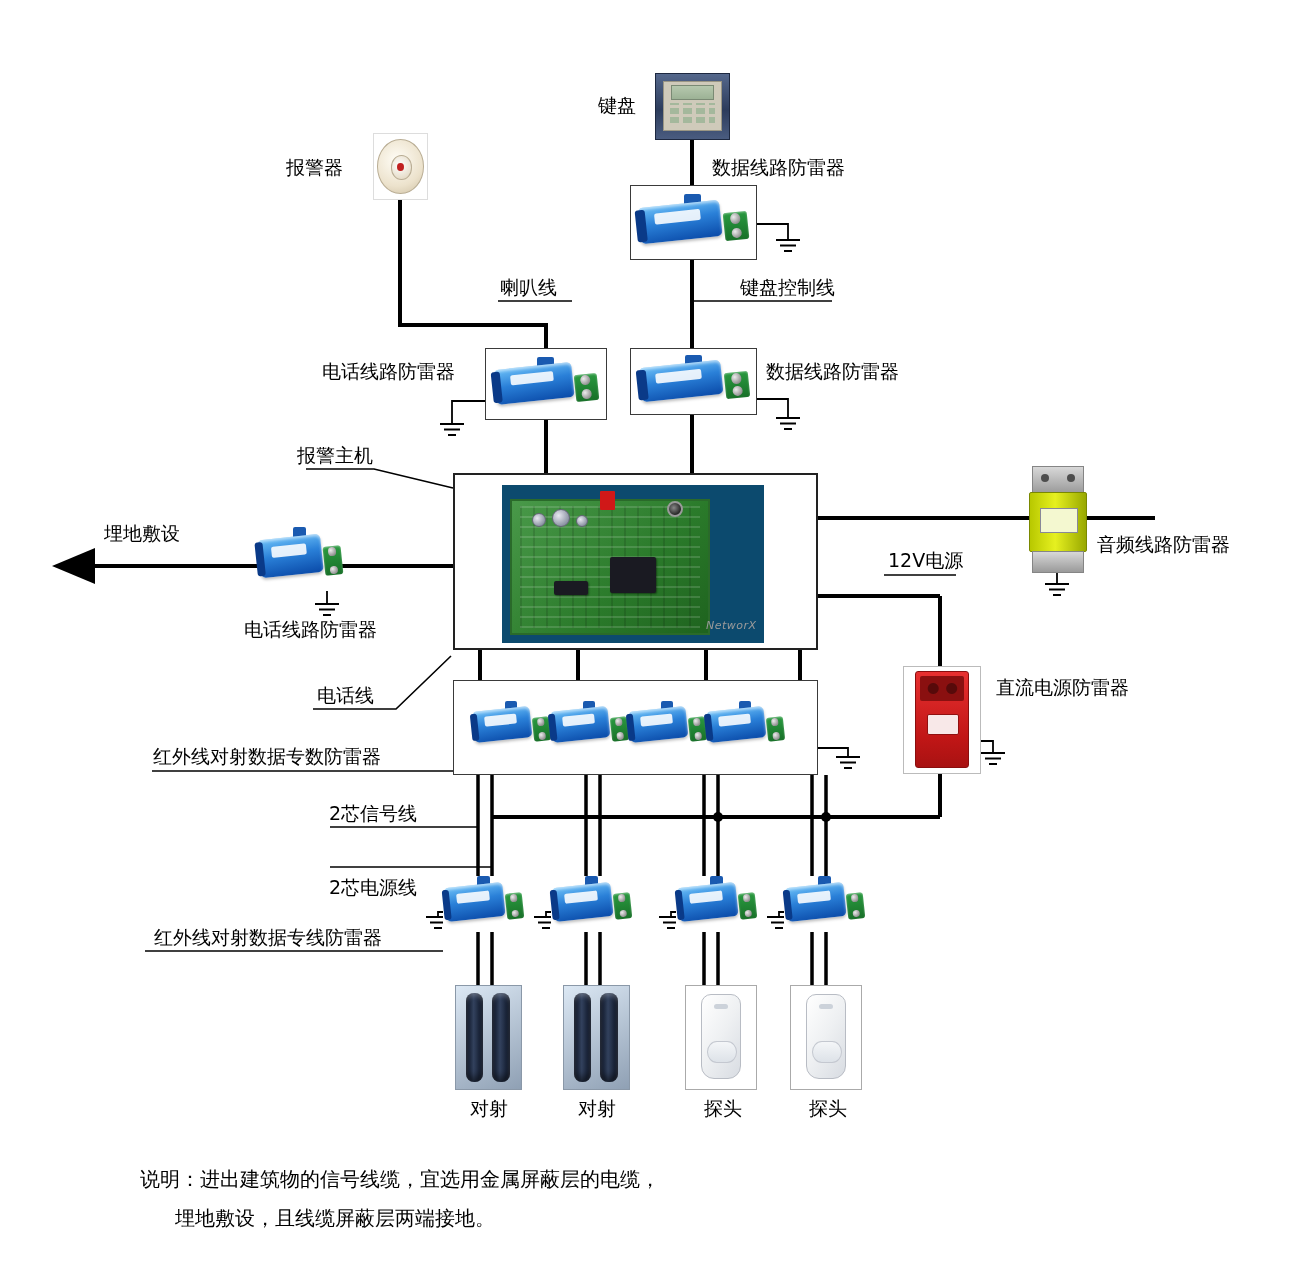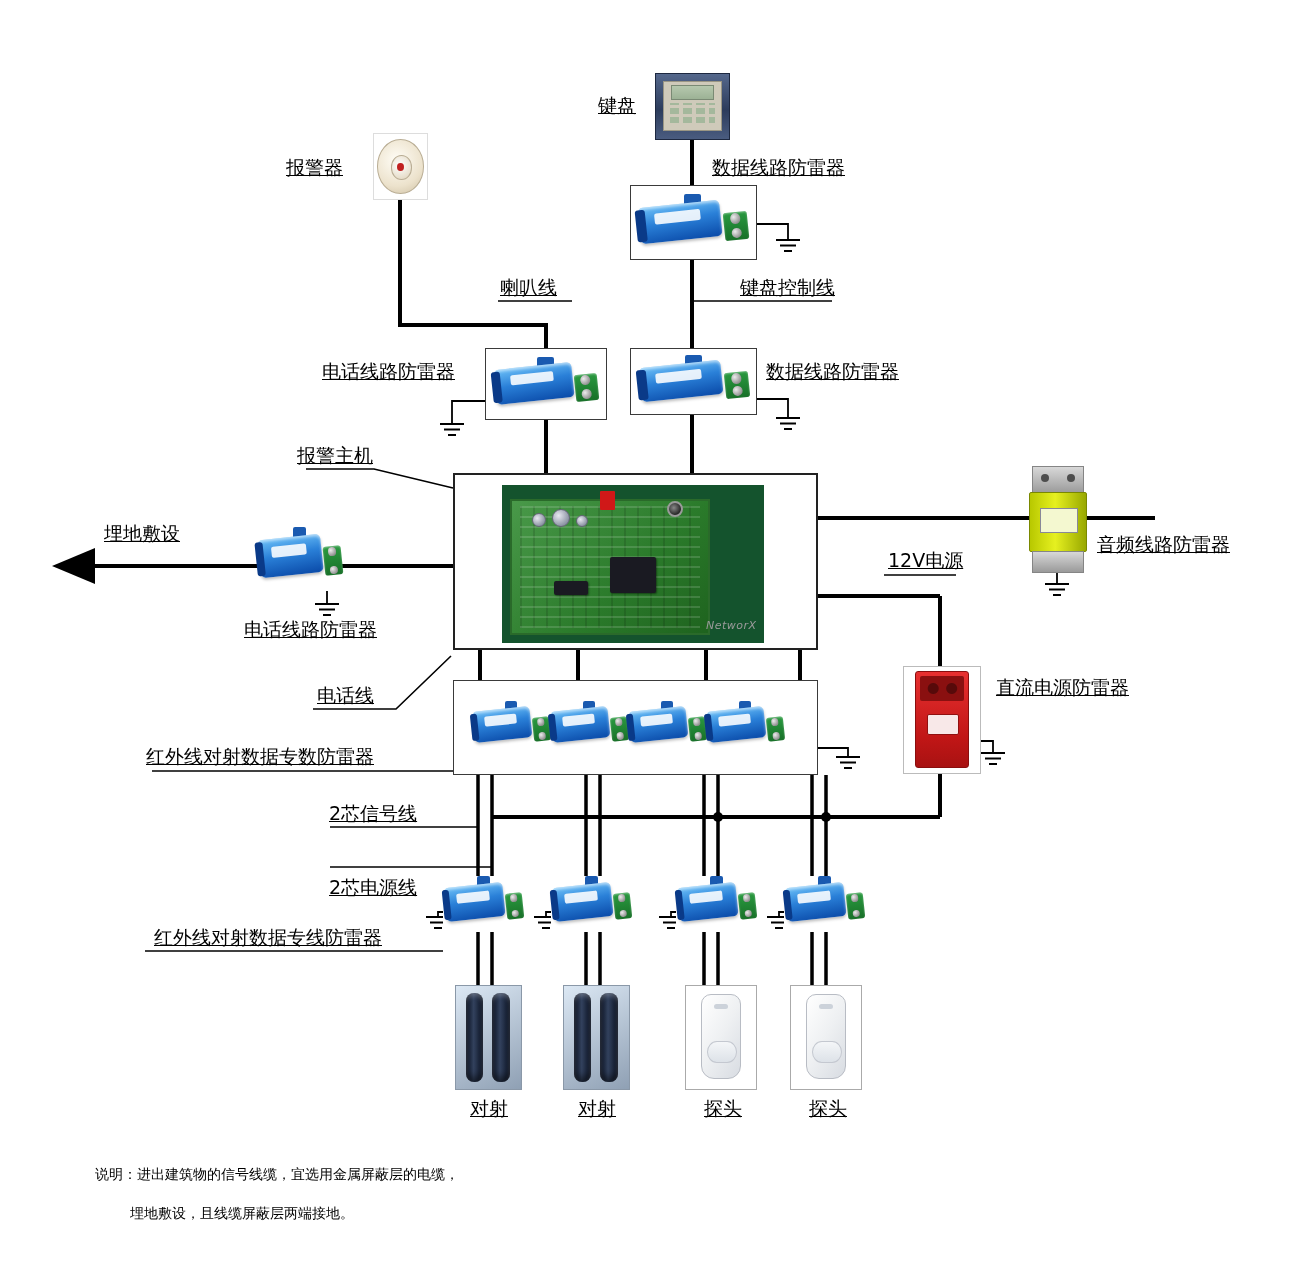--- a/index.html
+++ b/index.html
@@ -1,22 +1,22 @@
 <!DOCTYPE html>
 <html><head>
 <meta charset="utf-8">
 <style>
   * { margin:0; padding:0; box-sizing:border-box; }
   html,body { background:#fff; }
   body { font-family:"DejaVu Sans","Liberation Sans",sans-serif; }
   .stage { position:relative; width:1302px; height:1286px; background:#fff; overflow:hidden; }
   .wires { position:absolute; left:0; top:0; }
 
-  .lbl { position:absolute; font-size:19px; line-height:1.25; color:#000; white-space:nowrap;text-decoration:underline; }
-  .note { position:absolute; font-size:14px; color:#000; white-space:nowrap; }
+  .lbl { position:absolute; font-size:19px; line-height:1.25; color:#000; white-space:nowrap; }
+  .note { position:absolute; font-size:20px; color:#000; white-space:nowrap;margin-left:45px; }
 
   .box { position:absolute; background:#fff; border:1.5px solid #3a3a3a; }
   .box.panel { border:2px solid #222; }
 
   
   .sp { position:absolute; }
   .sp.whitebg { background:#fff; }
   .sp .sp-tab { position:absolute; left:42%; top:0; width:15%; height:20%; background:#1a5ab0; border-radius:2px; }
   .sp .sp-body { position:absolute; left:3%; top:16%; width:72%; height:60%;
      background:linear-gradient(175deg,#6cc0f8 0%,#2a80d8 45%,#0a4aa8 100%);
@@ -45,21 +45,21 @@
 
   
   .siren-box { position:absolute; background:#fff; border:1px solid #ddd; }
   .siren { position:absolute; left:6%; right:6%; top:8%; bottom:8%; border-radius:50%;
      background:radial-gradient(circle at 42% 38%, #fffdf6, #ece2cc 62%, #cdbfa2); border:1px solid #b9ad94; }
   .siren::before { content:""; position:absolute; left:29%; top:29%; width:42%; height:42%; border-radius:50%;
      background:radial-gradient(circle at 40% 40%, #fff, #ded2b8); border:1px solid #b9ad94; }
   .siren::after { content:""; position:absolute; left:43%; top:43%; width:15%; height:15%; border-radius:50%; background:#c02020; }
 
   
-  .panel-img { position:absolute; background:#14532d; }
+  .panel-img { position:absolute; background:#0c4a6e; }
   .pcb { position:absolute; background:linear-gradient(135deg,#4a9a4a,#2a7a2a 60%,#1e621e);
      box-shadow:inset 0 0 0 2px #2a6a2a; }
   .pcb::before { content:""; position:absolute; left:5%; top:5%; right:5%; bottom:5%;
      background-image:repeating-linear-gradient(0deg,rgba(255,255,255,.14) 0 2px,transparent 2px 10px),
        repeating-linear-gradient(90deg,rgba(0,0,0,.12) 0 2px,transparent 2px 13px); }
   .chip { position:absolute; background:#1a1a22; border-radius:2px; box-shadow:1px 1px 2px rgba(0,0,0,.45); }
   .cap { position:absolute; border-radius:50%; background:radial-gradient(circle at 35% 35%, #e8e8f0, #8890a0 75%); border:1px solid #667; }
   .logo-red { position:absolute; background:#d01818; border-radius:1px; }
   .buzzer { position:absolute; border-radius:50%; background:radial-gradient(circle at 40% 40%, #888, #222 72%); border:2px solid #9a9a9a; }
   .brand { position:absolute; font-size:11px; font-style:italic; color:#9a9a9a; letter-spacing:.5px; }
@@ -313,21 +313,21 @@
   <div class="lbl" style="left:740px;top:276px">键盘控制线</div>
   <div class="lbl" style="left:322px;top:360px">电话线路防雷器</div>
   <div class="lbl" style="left:766px;top:360px">数据线路防雷器</div>
   <div class="lbl" style="left:297px;top:444px">报警主机</div>
   <div class="lbl" style="left:104px;top:522px">埋地敷设</div>
   <div class="lbl" style="left:244px;top:618px">电话线路防雷器</div>
   <div class="lbl" style="left:317px;top:684px">电话线</div>
   <div class="lbl" style="left:888px;top:549px">12V电源</div>
   <div class="lbl" style="left:1097px;top:533px">音频线路防雷器</div>
   <div class="lbl" style="left:996px;top:676px">直流电源防雷器</div>
-  <div class="lbl" style="left:146px;top:745px">红外线对射数据专数防雷器</div>
+  <div class="lbl" style="left:153px;top:745px">红外线对射数据专数防雷器</div>
   <div class="lbl" style="left:329px;top:802px">2芯信号线</div>
   <div class="lbl" style="left:329px;top:876px">2芯电源线</div>
   <div class="lbl" style="left:154px;top:926px">红外线对射数据专线防雷器</div>
   <div class="lbl" style="left:470px;top:1097px">对射</div>
   <div class="lbl" style="left:578px;top:1097px">对射</div>
   <div class="lbl" style="left:704px;top:1097px">探头</div>
   <div class="lbl" style="left:809px;top:1097px">探头</div>
 
   <div class="note" style="left:95px;top:1166px">说明：进出建筑物的信号线缆，宜选用金属屏蔽层的电缆，</div>
   <div class="note" style="left:130px;top:1205px">埋地敷设，且线缆屏蔽层两端接地。</div>

